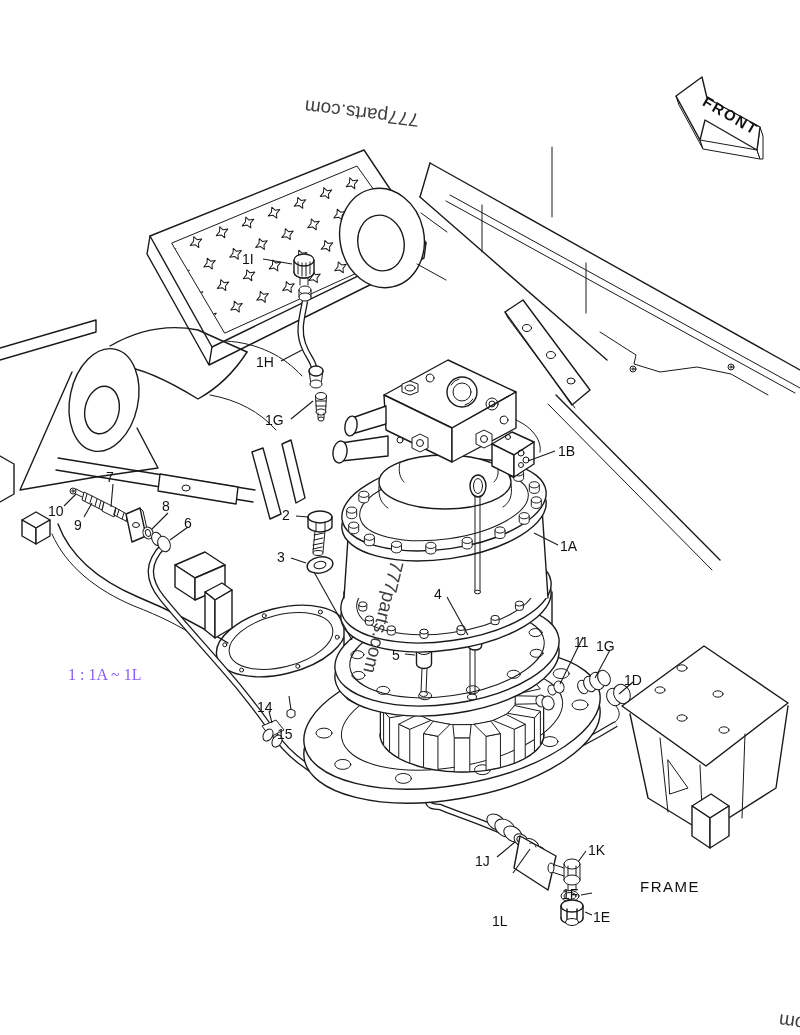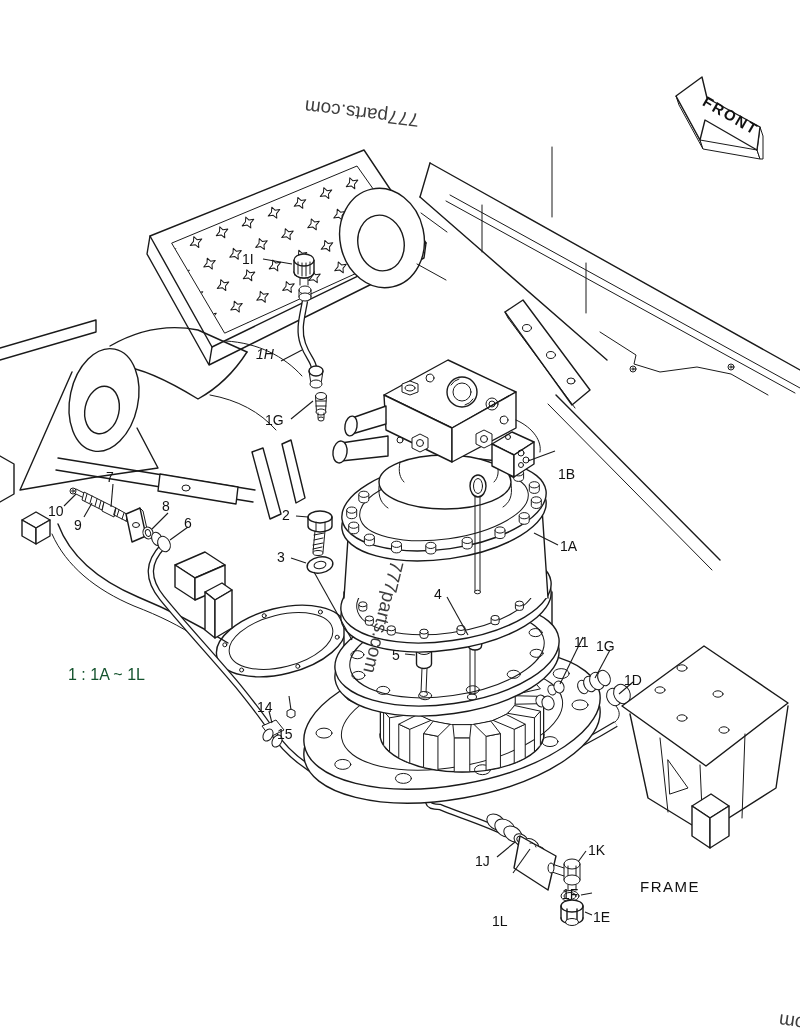--- a/index.html
+++ b/index.html
@@ -11,21 +11,21 @@
   }
   #stage svg { position:absolute; left:0; top:0; }
   .ln { fill:none; stroke:var(--ink); stroke-width:1.4; stroke-linecap:round; stroke-linejoin:round; }
   .fw { fill:var(--paper); stroke:var(--ink); stroke-width:1.4; stroke-linejoin:round; }
   .thin { stroke-width:1; }
   .dd { stroke-dasharray:12 4 3 4; stroke-width:1; }
   .ld { stroke:var(--ink); stroke-width:1.1; }
   .hose-o { fill:none; stroke:var(--ink); stroke-width:6.5; }
   .hose-i { fill:none; stroke:var(--paper); stroke-width:3.9; }
   .callout { position:absolute; font-size:14px; line-height:20px; white-space:nowrap; color:#111; }
-  .note { position:absolute; font-size:16px; white-space:nowrap; color:#14532d; }
+  .note { position:absolute; font-size:16px; white-space:nowrap; color:#8b5cf6;font-family:Liberation Serif, serif; }
   .frame-label { position:absolute; font-size:15px; letter-spacing:1.5px; color:#111;margin-top:15px; }
   .front-label { position:absolute; font-size:15px; font-weight:600; letter-spacing:2px; color:#111;
                  transform:rotate(30deg); transform-origin:center; }
   .wm { font-size:19px; fill:#2a2a2a; opacity:.9; font-family:"Liberation Sans", sans-serif; }
 </style>
 </head>
 <body>
 
 <div id="stage">
 
@@ -539,23 +539,23 @@
   </g>
 
   <text class="wm" x="362" y="119" text-anchor="middle" transform="rotate(187 362 113)">777parts.com</text>
   <text class="wm" x="383" y="623" text-anchor="middle" transform="rotate(104 383 617)">777parts.com</text>
   <text class="wm" x="836" y="1034" text-anchor="middle" transform="rotate(188 836 1028)">777parts.com</text>
 </svg>
 
 <div class="front-label" style="left:700px; top:107px;">FRONT</div>
 
 <div class="callout" style="left:242px; top:249px;">1I</div>
-<div class="callout" style="left:256px; top:344px;font-style:italic;">1H</div>
+<div class="callout" style="left:256px; top:352px;">1H</div>
 <div class="callout" style="left:265px; top:410px;">1G</div>
-<div class="callout" style="left:558px; top:464px;text-align:center;">1B</div>
+<div class="callout" style="left:558px; top:441px;text-align:center;">1B</div>
 <div class="callout" style="left:560px; top:536px;">1A</div>
 <div class="callout" style="left:282px; top:505px;">2</div>
 <div class="callout" style="left:277px; top:547px;">3</div>
 <div class="callout" style="left:434px; top:584px;">4</div>
 <div class="callout" style="left:392px; top:645px;">5</div>
 <div class="callout" style="left:106px; top:467px;">7</div>
 <div class="callout" style="left:48px; top:501px;">10</div>
 <div class="callout" style="left:74px; top:515px;">9</div>
 <div class="callout" style="left:162px; top:496px;">8</div>
 <div class="callout" style="left:184px; top:513px;">6</div>

